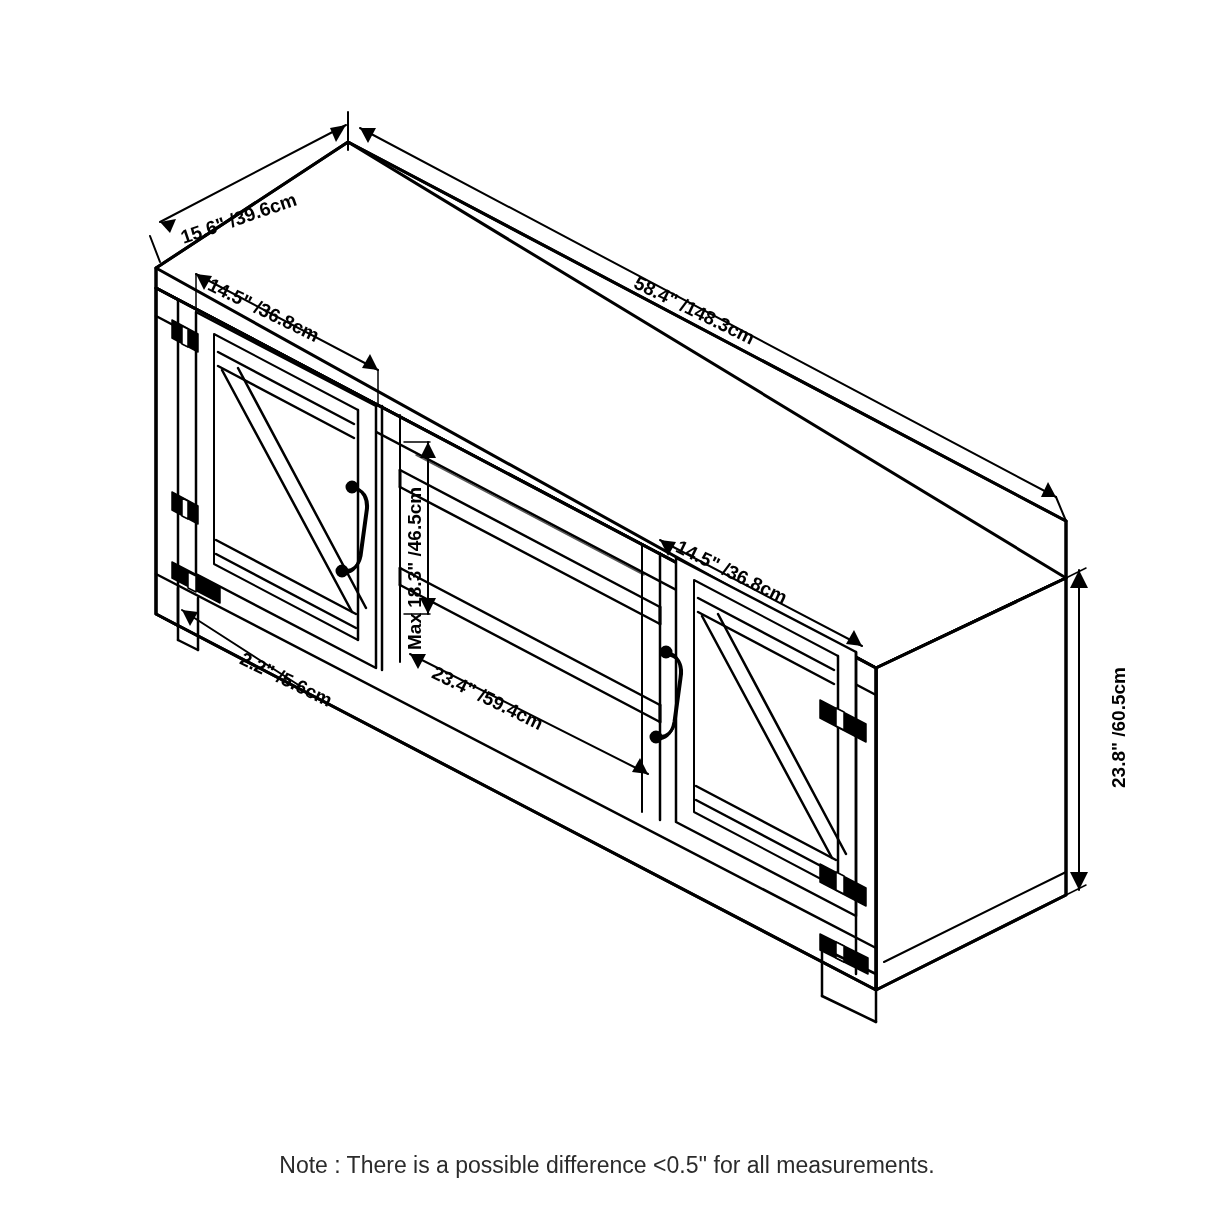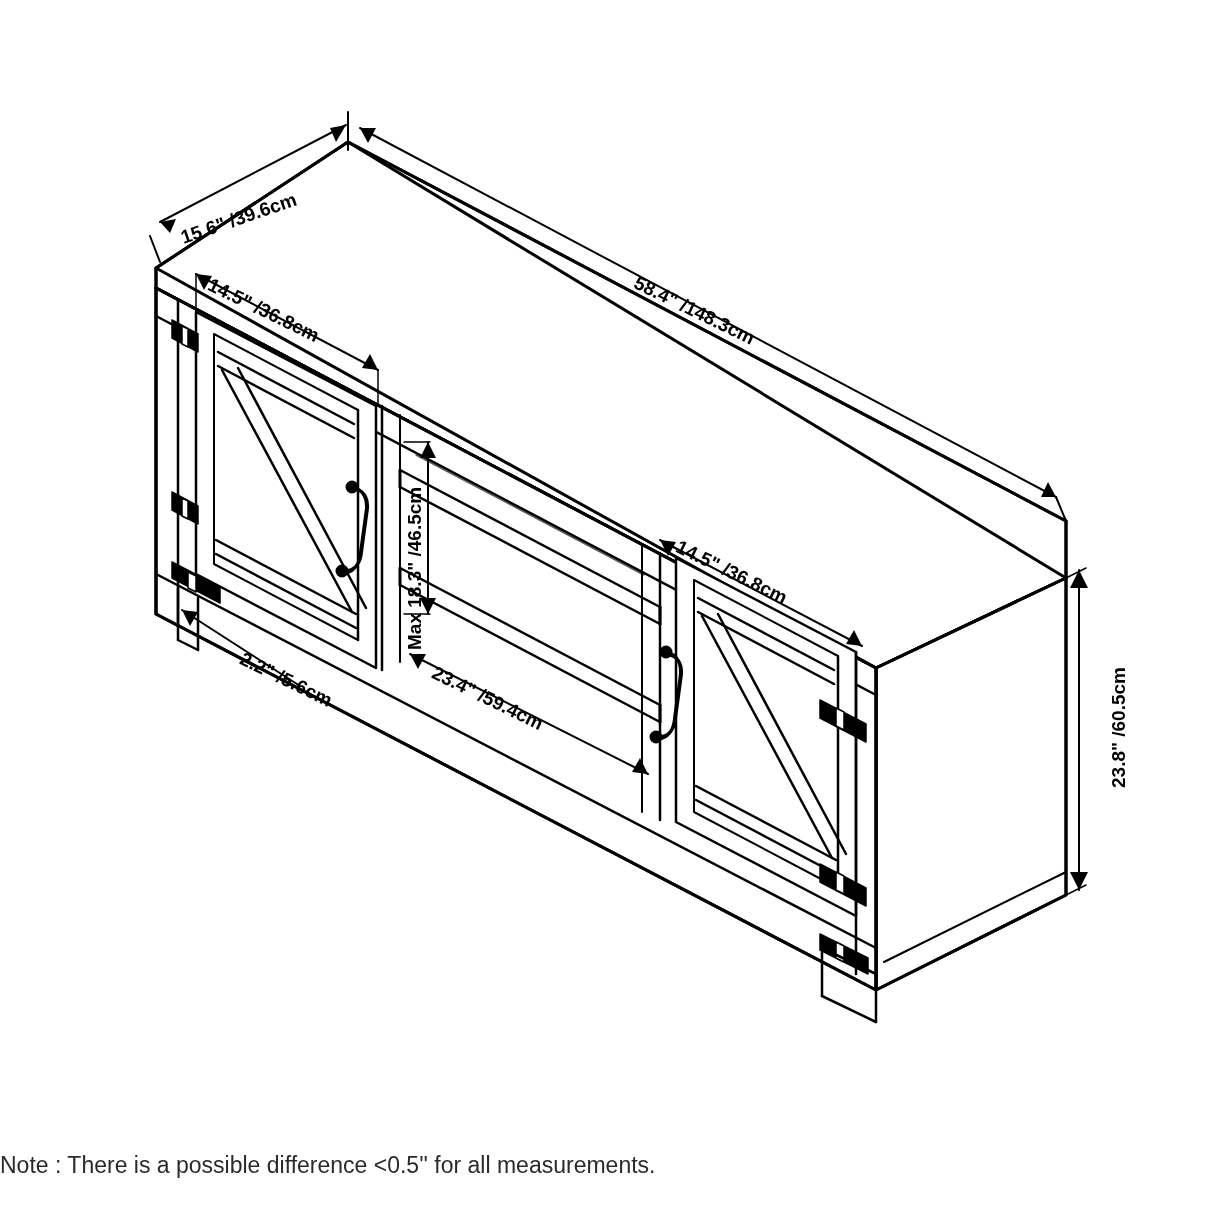--- a/index.html
+++ b/index.html
@@ -37,21 +37,21 @@
     font-size: 19px;
     color: #000000;
     white-space: nowrap;
     line-height: 1.15;
   }
   .note {
     position: absolute;
     left: 0;
     top: 1152px;
     width: 1214px;
-    text-align: left;
+    text-align: center;
     font-family: "Liberation Sans", sans-serif;
     font-size: 23px;
     color: #2b2b2b;
     white-space: nowrap;
   }
   
   .rot-90ccw {
     transform: rotate(-90deg);
     transform-origin: 0 0;
   }

